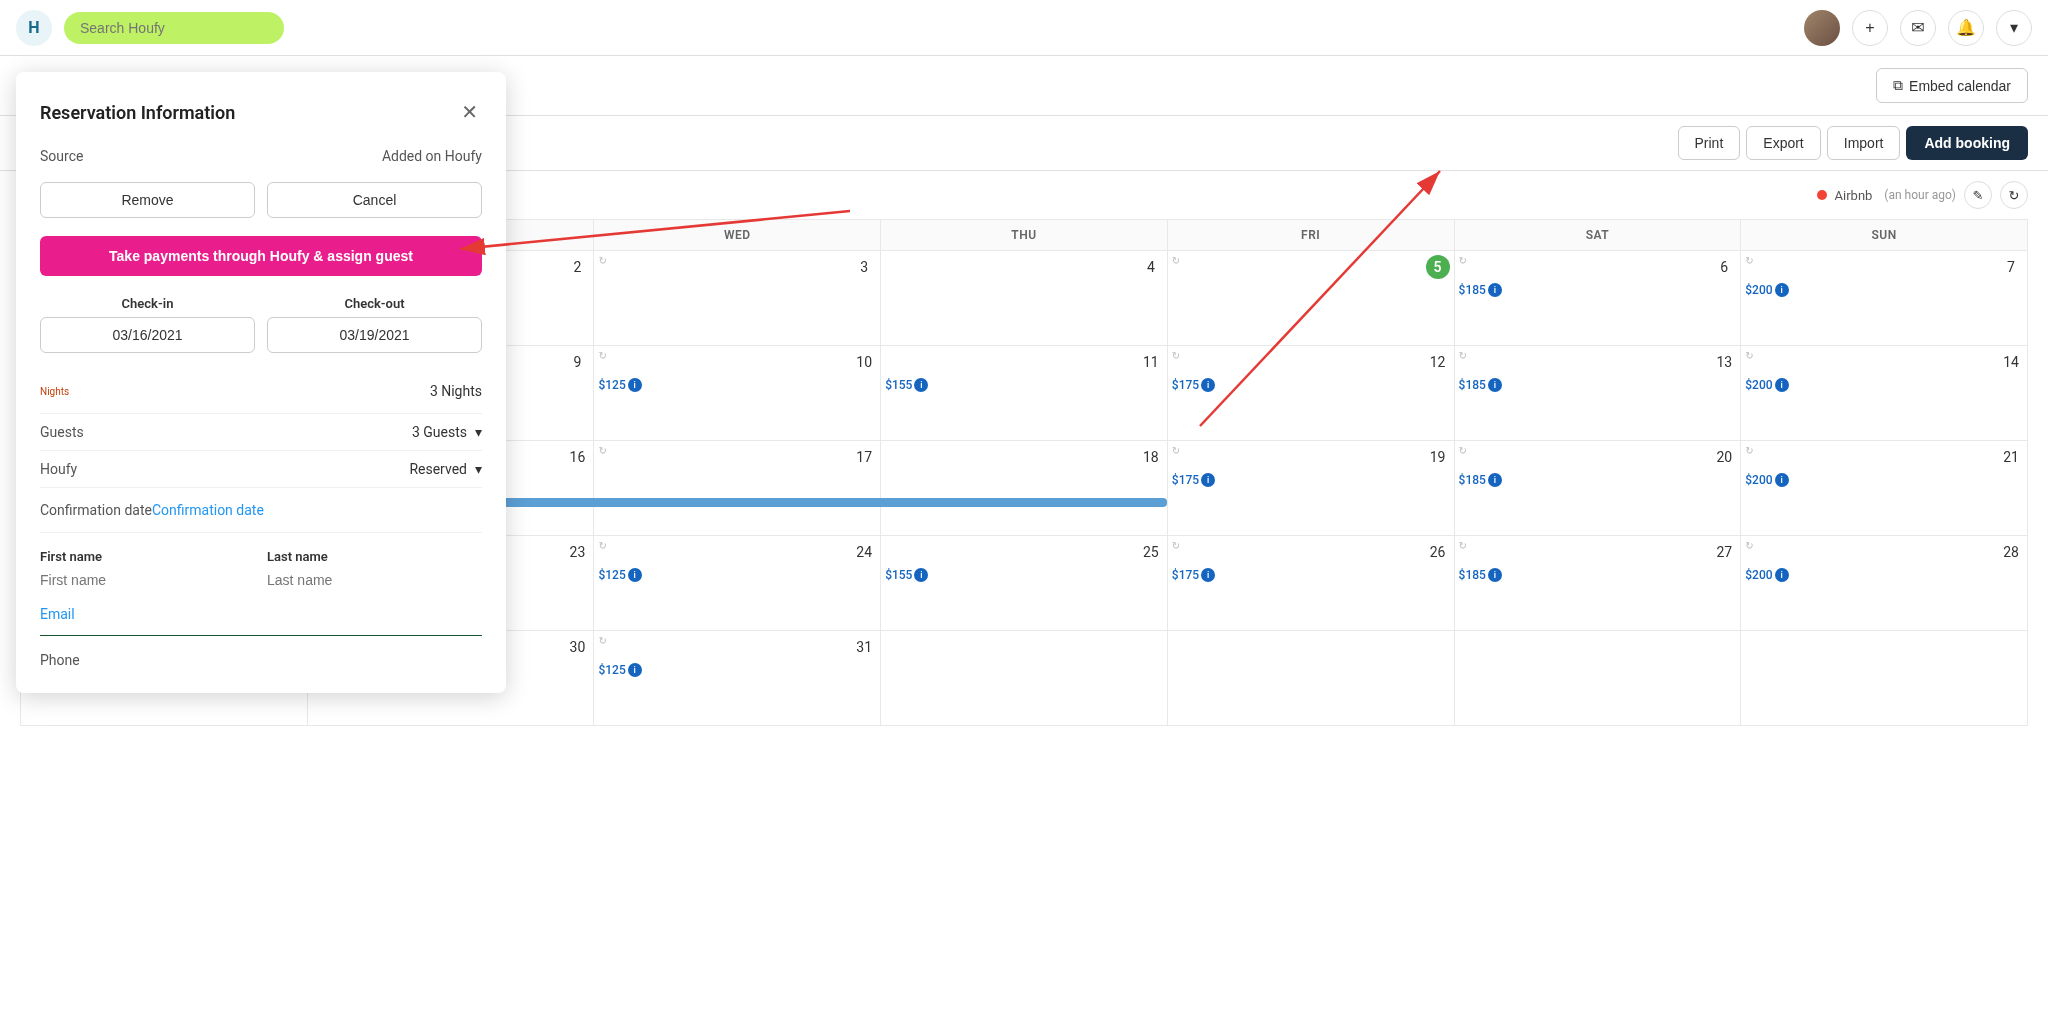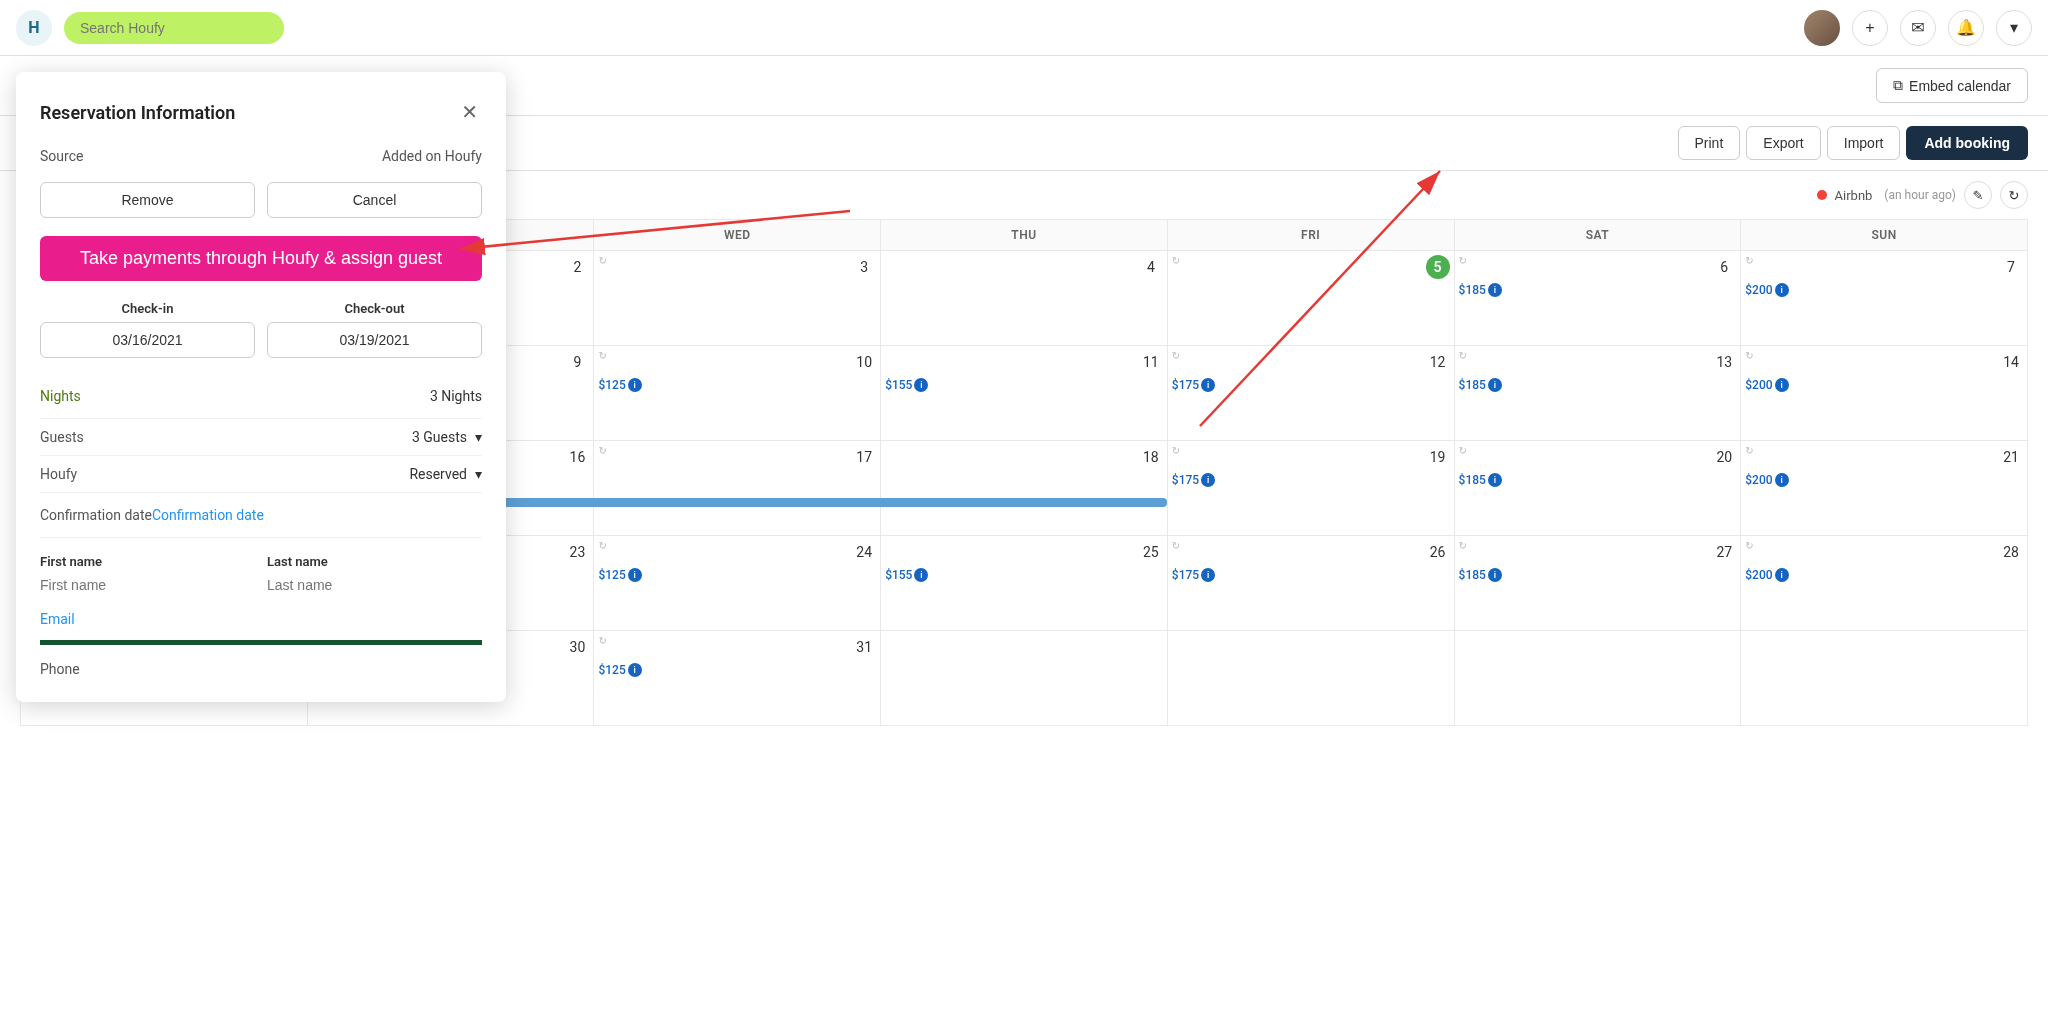--- a/index.html
+++ b/index.html
@@ -50,34 +50,34 @@
     .source-value { font-size: 14px; color: #555; }
 
     .modal-btn-row { display: flex; gap: 12px; margin-bottom: 18px; }
     .btn-outline {
       flex: 1; padding: 9px 16px; border: 1px solid #ccc; border-radius: 6px;
       background: #fff; font-size: 14px; cursor: pointer; color: #333;
     }
 
     .btn-pink {
       background: #e91e8c; color: #fff; border: none; border-radius: 6px;
-      padding: 12px 20px; font-size: 18px; font-weight: 400; cursor: pointer; width: 100%; margin-bottom: 20px;
+      padding: 12px 20px; font-size: 14px; font-weight: 700; cursor: pointer; width: 100%; margin-bottom: 20px;
     }
 
     .date-section { margin-bottom: 16px; }
     .date-row-headers { display: flex; gap: 12px; margin-bottom: 6px; }
     .date-col-label { flex: 1; font-size: 13px; font-weight: 600; color: #333; text-align: center; }
     .date-inputs { display: flex; gap: 12px; }
     .date-input {
       flex: 1; padding: 9px 12px; border: 1px solid #ccc; border-radius: 6px;
       font-size: 14px; color: #333; text-align: center; background: #fff;
     }
 
     .info-row { display: flex; justify-content: space-between; align-items: center; padding: 14px 0; border-bottom: 1px solid #f0f0f0; }
-    .info-label { font-size: 14px; color: #4d7c0f; }
+    .info-label { font-size: 10px; color: #c2410c; }
     .info-value { font-size: 14px; color: #333; }
 
     .select-row { display: flex; justify-content: space-between; align-items: center; padding: 10px 0; border-bottom: 1px solid #f0f0f0; }
     .select-label { font-size: 14px; color: #555; }
     .select-control {
       display: flex; align-items: center; gap: 8px;
       border: none; background: none; font-size: 14px; color: #333; cursor: pointer;
     }
 
     .confirm-row { display: flex; align-items: center; padding: 14px 0; border-bottom: 1px solid #f0f0f0; }
@@ -86,21 +86,21 @@
 
     .name-section { margin-top: 16px; }
     .name-row-headers { display: flex; gap: 12px; margin-bottom: 8px; }
     .name-col-label { flex: 1; font-size: 13px; font-weight: 600; color: #333; }
     .name-inputs { display: flex; gap: 12px; }
     .name-input {
       flex: 1; padding: 0; border: none; font-size: 14px;
       color: #2196f3; background: transparent; cursor: pointer; outline: none;
     }
 
-    .email-row { margin-top: 16px; padding-bottom: 12px; border-bottom: 5px solid #14532d; }
+    .email-row { margin-top: 16px; padding-bottom: 12px; border-bottom: 1px solid #14532d; }
     .email-link { font-size: 14px; color: #2196f3; cursor: pointer; }
     .phone-row { margin-top: 14px; }
     .phone-label { font-size: 14px; color: #555; }
 
     
     .calendar-section { flex: 1; background: #fff; overflow: hidden; }
     .calendar-toolbar {
       display: flex; align-items: center; padding: 12px 20px; border-bottom: 1px solid #e0e0e0;
       gap: 10px;
     }

